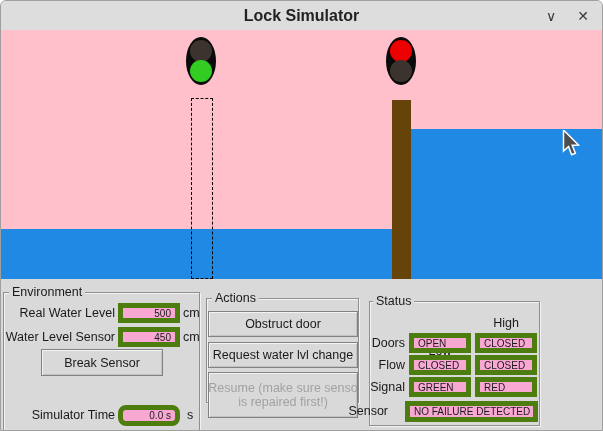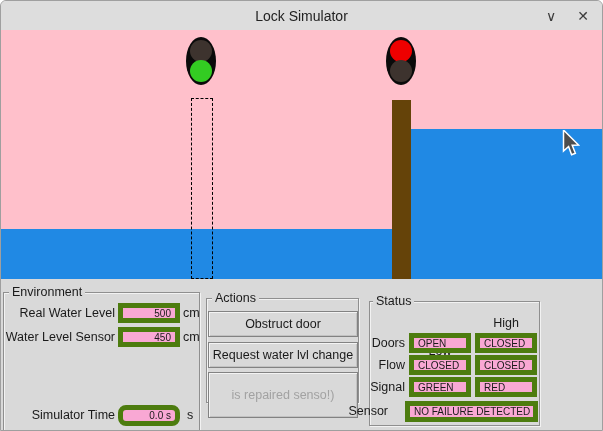--- a/index.html
+++ b/index.html
@@ -5,21 +5,21 @@
   * { box-sizing: border-box; margin: 0; padding: 0; }
   html,body { width:603px; height:431px; }
   body { font-family: "Liberation Sans", sans-serif; font-size:12.5px; color:#1a1a1a; background:#fff; }
 
   .window { position:relative; width:603px; height:431px; border:1px solid #9f9f9f;
             border-radius:6px 6px 0 0; overflow:hidden; background:#d9d9d9; }
 
   
   .titlebar { position:absolute; left:0; top:0; width:100%; height:29px; background:#dddddd;
               display:flex; align-items:center; justify-content:center; }
-  .title { font-size:14px; font-weight:400; color:#222; }
+  .title { font-size:16px; font-weight:700; color:#222; }
   .tb-icons { position:absolute; right:10px; top:0; height:29px; display:flex; align-items:center; gap:14px; }
   .tb-btn { width:18px; height:18px; display:flex; align-items:center; justify-content:center;
             color:#3c3c3c; font-size:14px; cursor:default; }
 
   
   .canvas { position:absolute; left:0; top:29px; width:100%; height:249px; background:#ffc0cb; overflow:hidden; }
   .water { position:absolute; background:#2089e4; }
   .water-left  { left:0;  top:199px; width:391px; height:50px; }
   .water-right { left:410px; top:99px; right:0; height:150px; }
   .door-closed { position:absolute; left:391px; top:70px; width:19px; height:179px; background:#654309; }
@@ -103,38 +103,42 @@
       <span>500</span>
     </div>
     <span class="lbl" style="left:182px; top:27px;">cm</span>
 
     <span class="lbl right" style="left:0; top:51px; width:114px;">Water Level Sensor</span>
     <div class="field num" style="left:117px; top:48px; width:62px; height:20px;">
       <span>450</span>
     </div>
     <span class="lbl" style="left:182px; top:51px;">cm</span>
 
+    <button class="btn" style="left:40px; top:70px; width:122px; height:27px;">
+      <span>Break Sensor</span>
+    </button>
 
     <span class="lbl right" style="left:0; top:129px; width:114px;">Simulator Time</span>
     <div class="field num" style="left:117px; top:126px; width:62px; height:21px;border-radius:8px;">
       <span>0.0 s</span>
     </div>
     <span class="lbl" style="left:186px; top:129px;">s</span>
 
     <div class="group act-box"></div>
     <span class="group-label" style="left:211px; top:12px;">Actions</span>
 
     <button class="btn" style="left:207px; top:32px; width:150px; height:26px;">
       <span>Obstruct door</span>
     </button>
     <button class="btn" style="left:207px; top:63px; width:150px; height:26px;">
       <span>Request water lvl change</span>
     </button>
     <button class="btn disabled" disabled="" style="left:207px; top:93px; width:150px; height:46px;">
-      <span>is repaired senso!)</span>
+      <span>Resume (make sure senso</span>
+      <span>is repaired first!)</span>
     </button>
 
     <div class="group stat-box"></div>
     <span class="group-label" style="left:372px; top:15px;">Status</span>
 
     <span class="lbl" style="left:408px; top:37px; width:62px; text-align:center;margin-top:28px;">Low</span>
     <span class="lbl" style="left:474px; top:37px; width:62px; text-align:center;">High</span>
 
     <span class="lbl right" style="left:352px; top:57px; width:52px;">Doors</span>
     <div class="field txt" style="left:408px; top:54px; width:62px; height:20px;">

